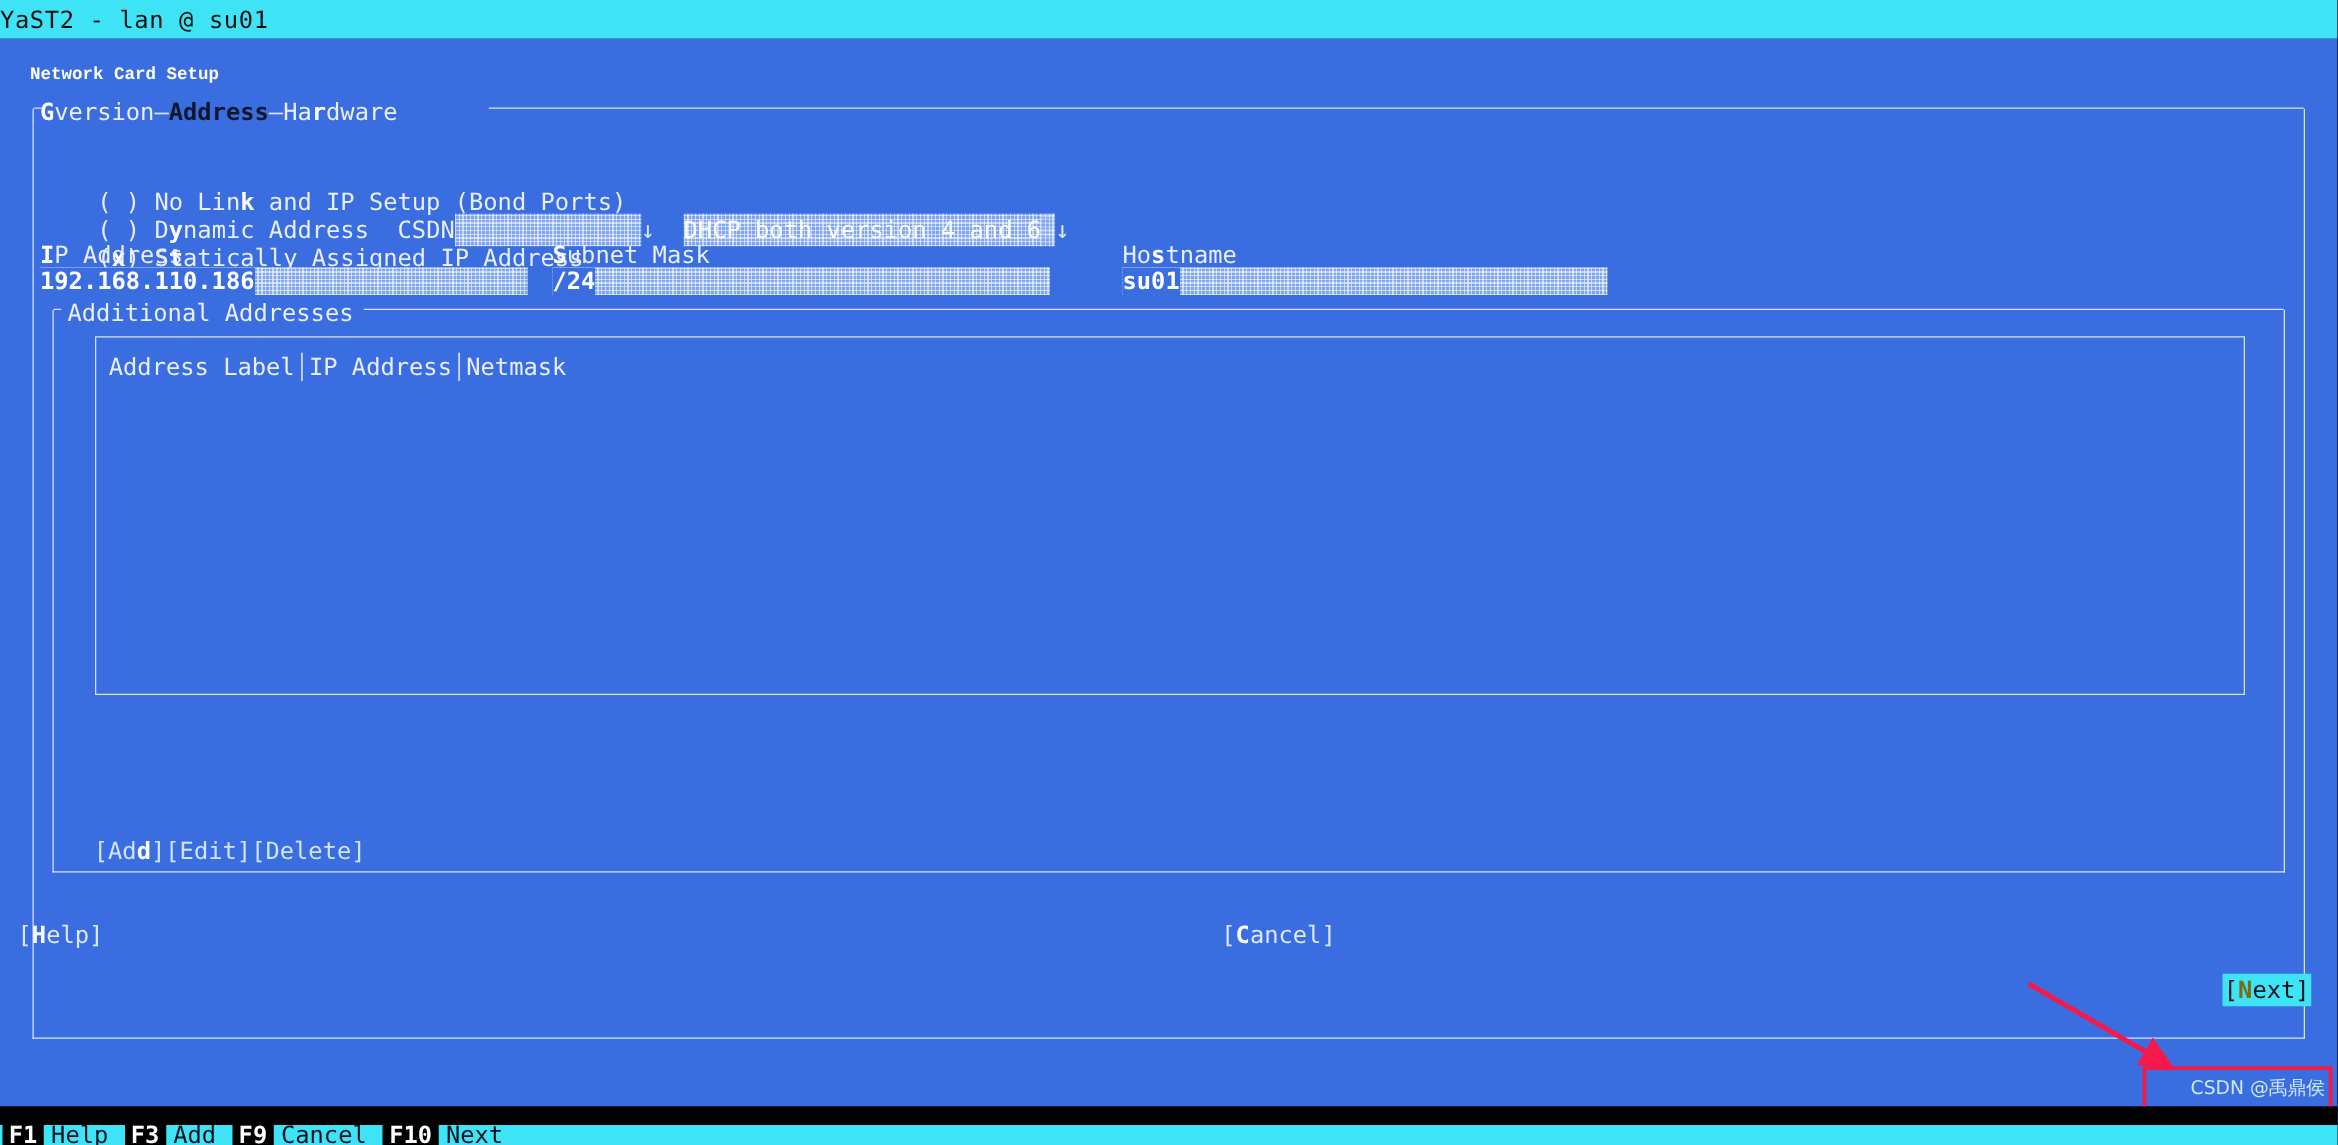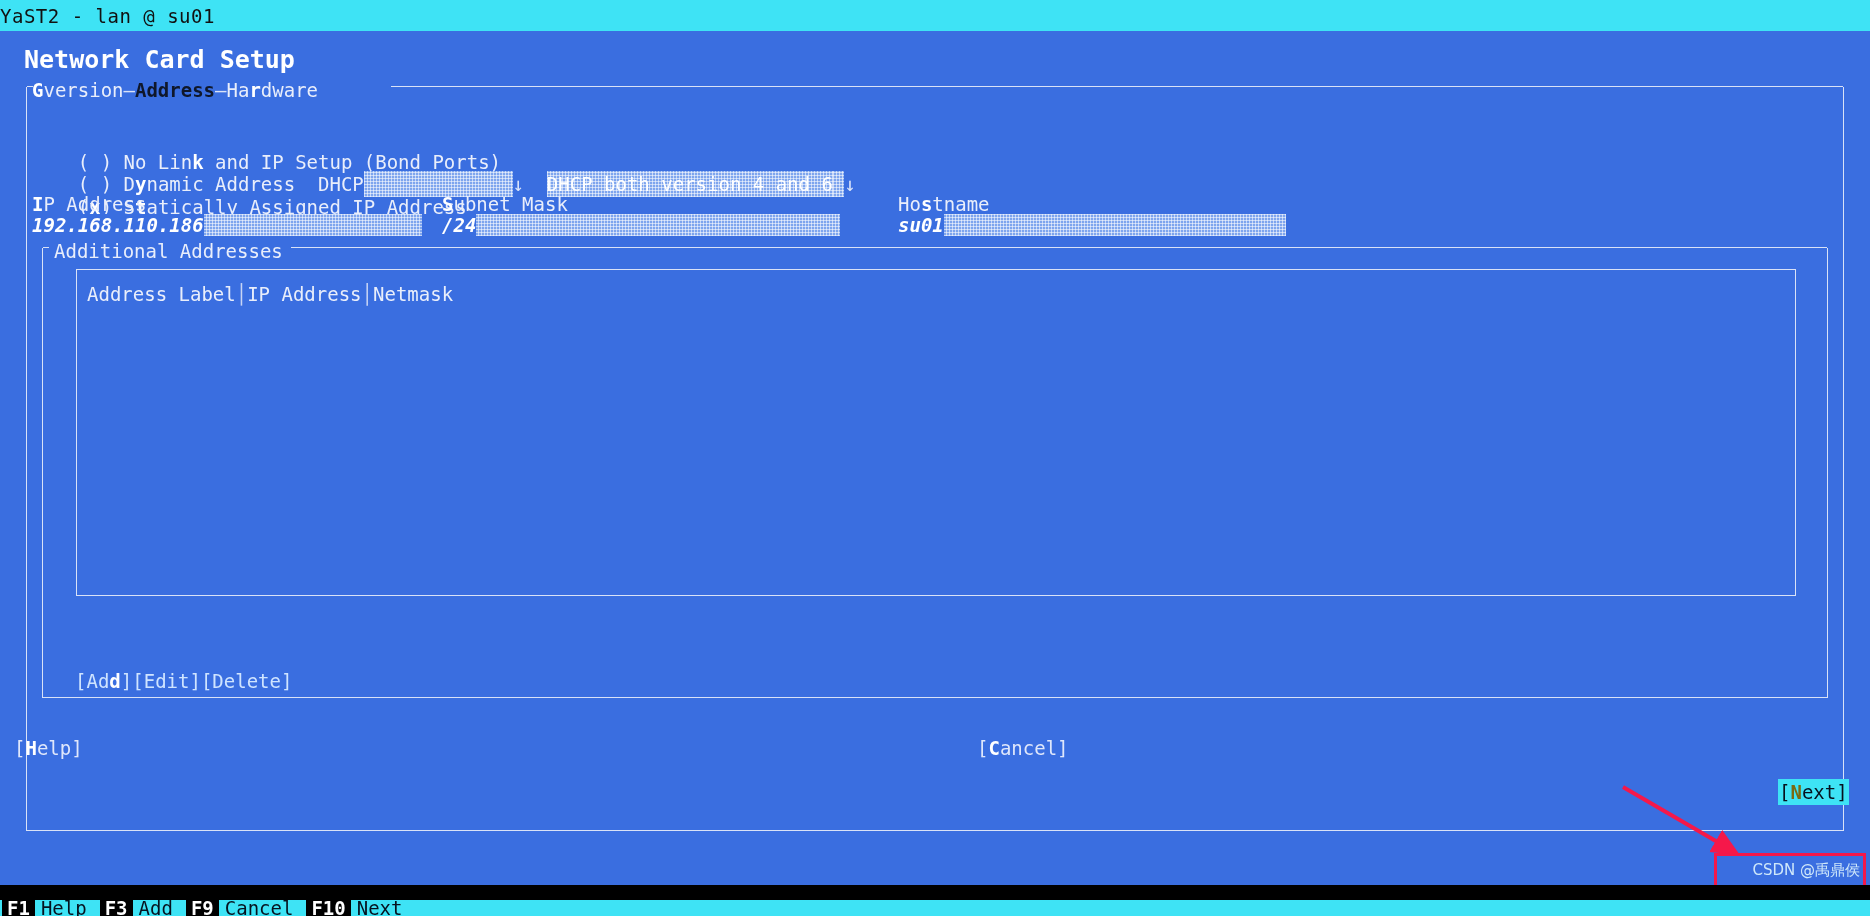--- a/index.html
+++ b/index.html
@@ -40,21 +40,22 @@
   }
 
   .bold-white { color: #ffffff; font-weight: bold; }
 
   
   #dialog-title {
     position: absolute;
     left: 24px; top: 16px;
     color: #ffffff;
     font-weight: bold;
-    font-size: 25px;
+    font-size: 14px;
+    font-family: Liberation Mono, monospace;
   }
 
   
   #tabframe {
     position: absolute;
     left: 26px; top: 56px;
     width: 1818px; height: 744px;
     border: 1px solid #d9e2f7;
     border-top: none;
   }
@@ -132,21 +133,20 @@
     height: 22px;
     line-height: 22px;
     overflow: hidden;
     background-image:
       repeating-linear-gradient(0deg,
         rgba(255,255,255,0.55) 0px, rgba(255,255,255,0.55) 1px,
         rgba(255,255,255,0) 1px, rgba(255,255,255,0) 3px),
       repeating-linear-gradient(90deg,
         rgba(255,255,255,0.55) 0px, rgba(255,255,255,0.55) 1px,
         rgba(255,255,255,0) 1px, rgba(255,255,255,0) 3px);
-    font-style: italic;
   }
   .field .val {
     background: #3a6ee0;
     color: #ffffff;
     font-weight: bold;
     display: inline-block;
   }
   #f-ip   { width: 390px; }
   #f-mask { width: 398px; }
   #f-host { width: 388px; }
@@ -174,21 +174,21 @@
     background: #3a6ee0;
     padding: 0 4px;
     z-index: 4;
     white-space: pre;
   }
 
   
   #addr-table {
     position: absolute;
     left: 76px; top: 238px;
-    width: 1720px; height: 327px;
+    width: 1720px; height: 287px;
     border: 1px solid #d9e2f7;
   }
   #addr-header {
     position: absolute;
     left: 10px; top: 11px;
     white-space: pre;
     color: #e9eefb;
   }
   .vsep { color: #c8d5f4; }
 
@@ -295,21 +295,21 @@
 
   <div id="tabstrip">
     <span class="tab"><span class="bold-white">G</span><span>version</span></span><span class="tab-sep">—</span><span class="tab active">Address</span><span class="tab-sep">—</span><span class="tab">Ha<span class="bold-white">r</span><span>dware</span></span>
   </div>
 
   <div class="radio-row" id="radio-none">
     <span>( )</span><span> No Lin</span><span class="bold-white">k</span><span> and IP Setup (Bond Ports)</span>
   </div>
 
   <div class="radio-row" id="radio-dynamic">
-    <span>( )</span><span> D</span><span class="bold-white">y</span><span>namic Address  </span><span>DHCP</span><span class="combo">             </span><span class="arrow">↓</span><span>  </span><span class="combo">DHCP both version 4 and 6</span><span class="combo"> </span><span class="arrow">↓</span>
+    <span>( )</span><span> D</span><span class="bold-white">y</span><span>namic Address  </span><span>CSDN</span><span class="combo">             </span><span class="arrow">↓</span><span>  </span><span class="combo">DHCP both version 4 and 6</span><span class="combo"> </span><span class="arrow">↓</span>
   </div>
 
   <div class="radio-row" id="radio-static">
     <span>(</span><span class="bold-white">x</span><span>) S</span><span class="bold-white">t</span><span>atically Assigned IP Address</span>
   </div>
 
   <div id="labels-row">
     <span class="col-ip"><span class="bold-white">I</span><span>P Address</span></span>
     <span class="col-mask"><span class="bold-white">S</span><span>ubnet Mask</span></span>
     <span class="col-host"><span>Ho</span><span class="bold-white">s</span><span>tname</span></span>

